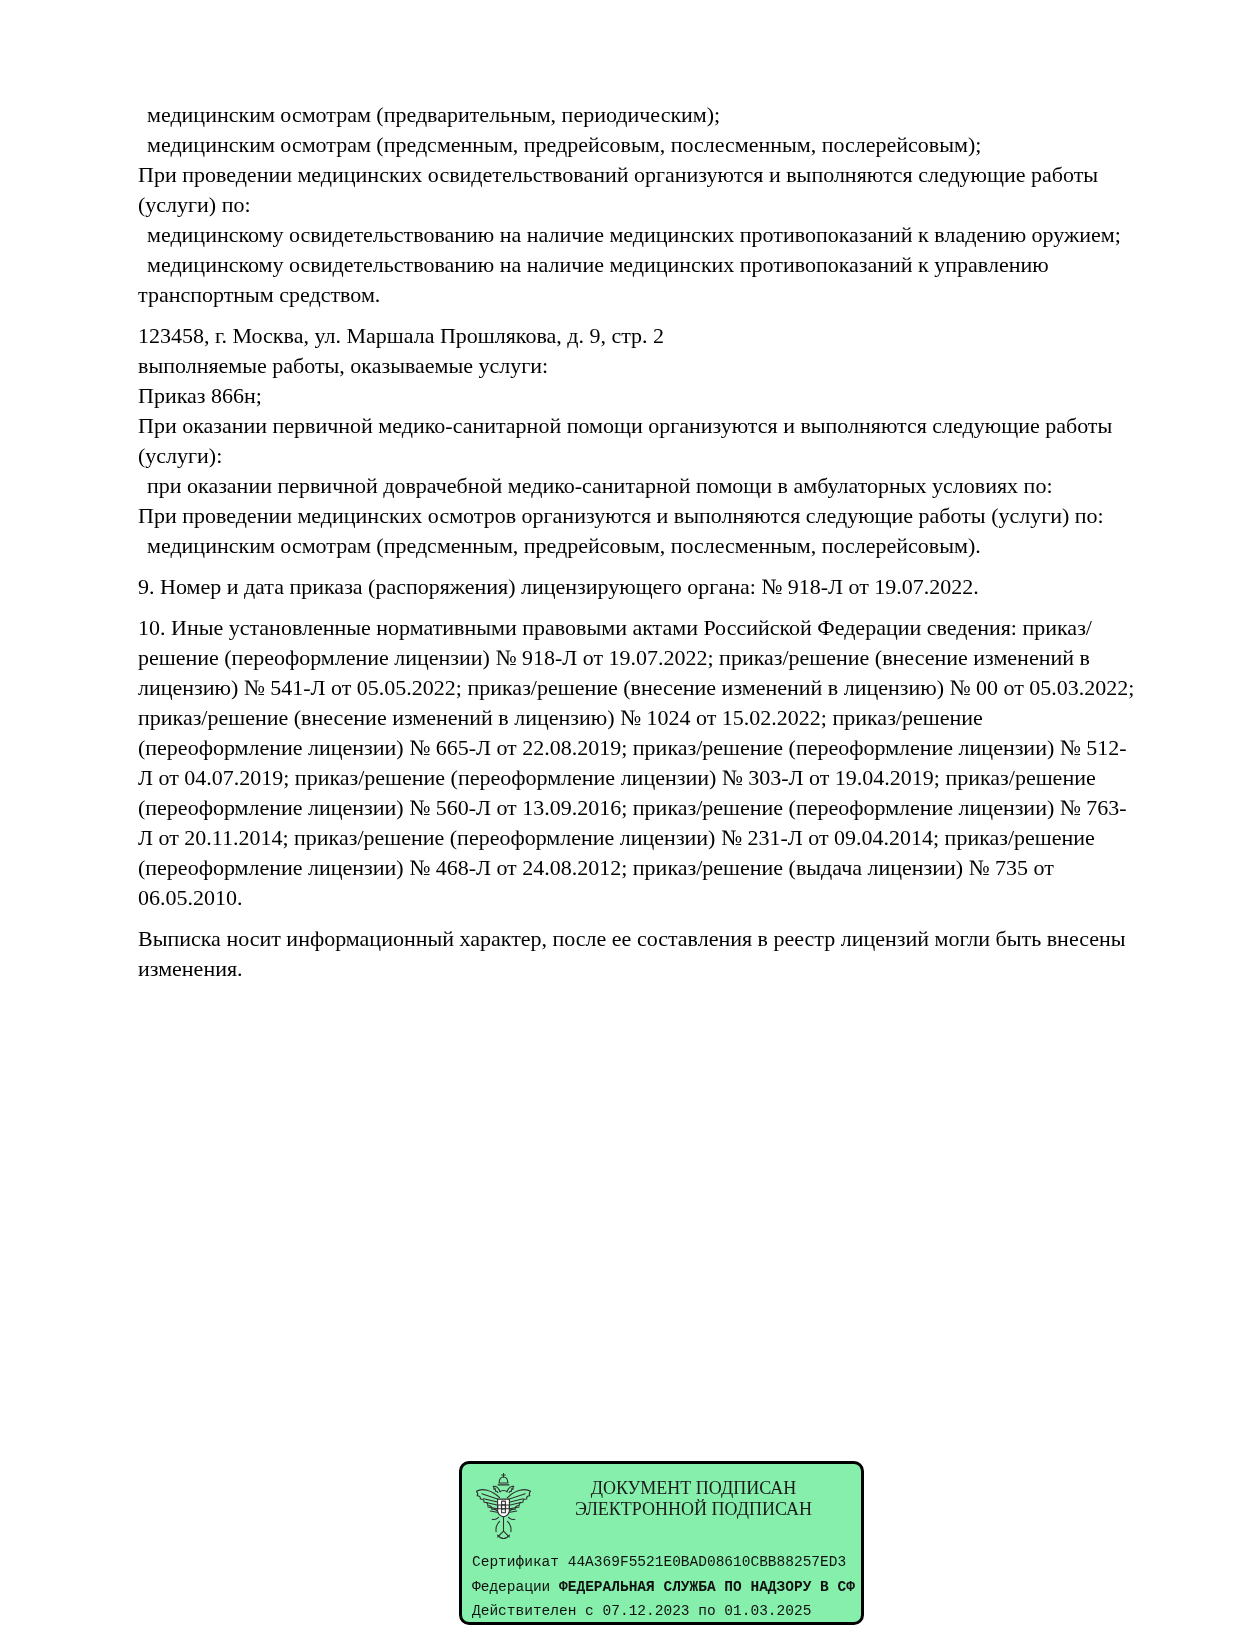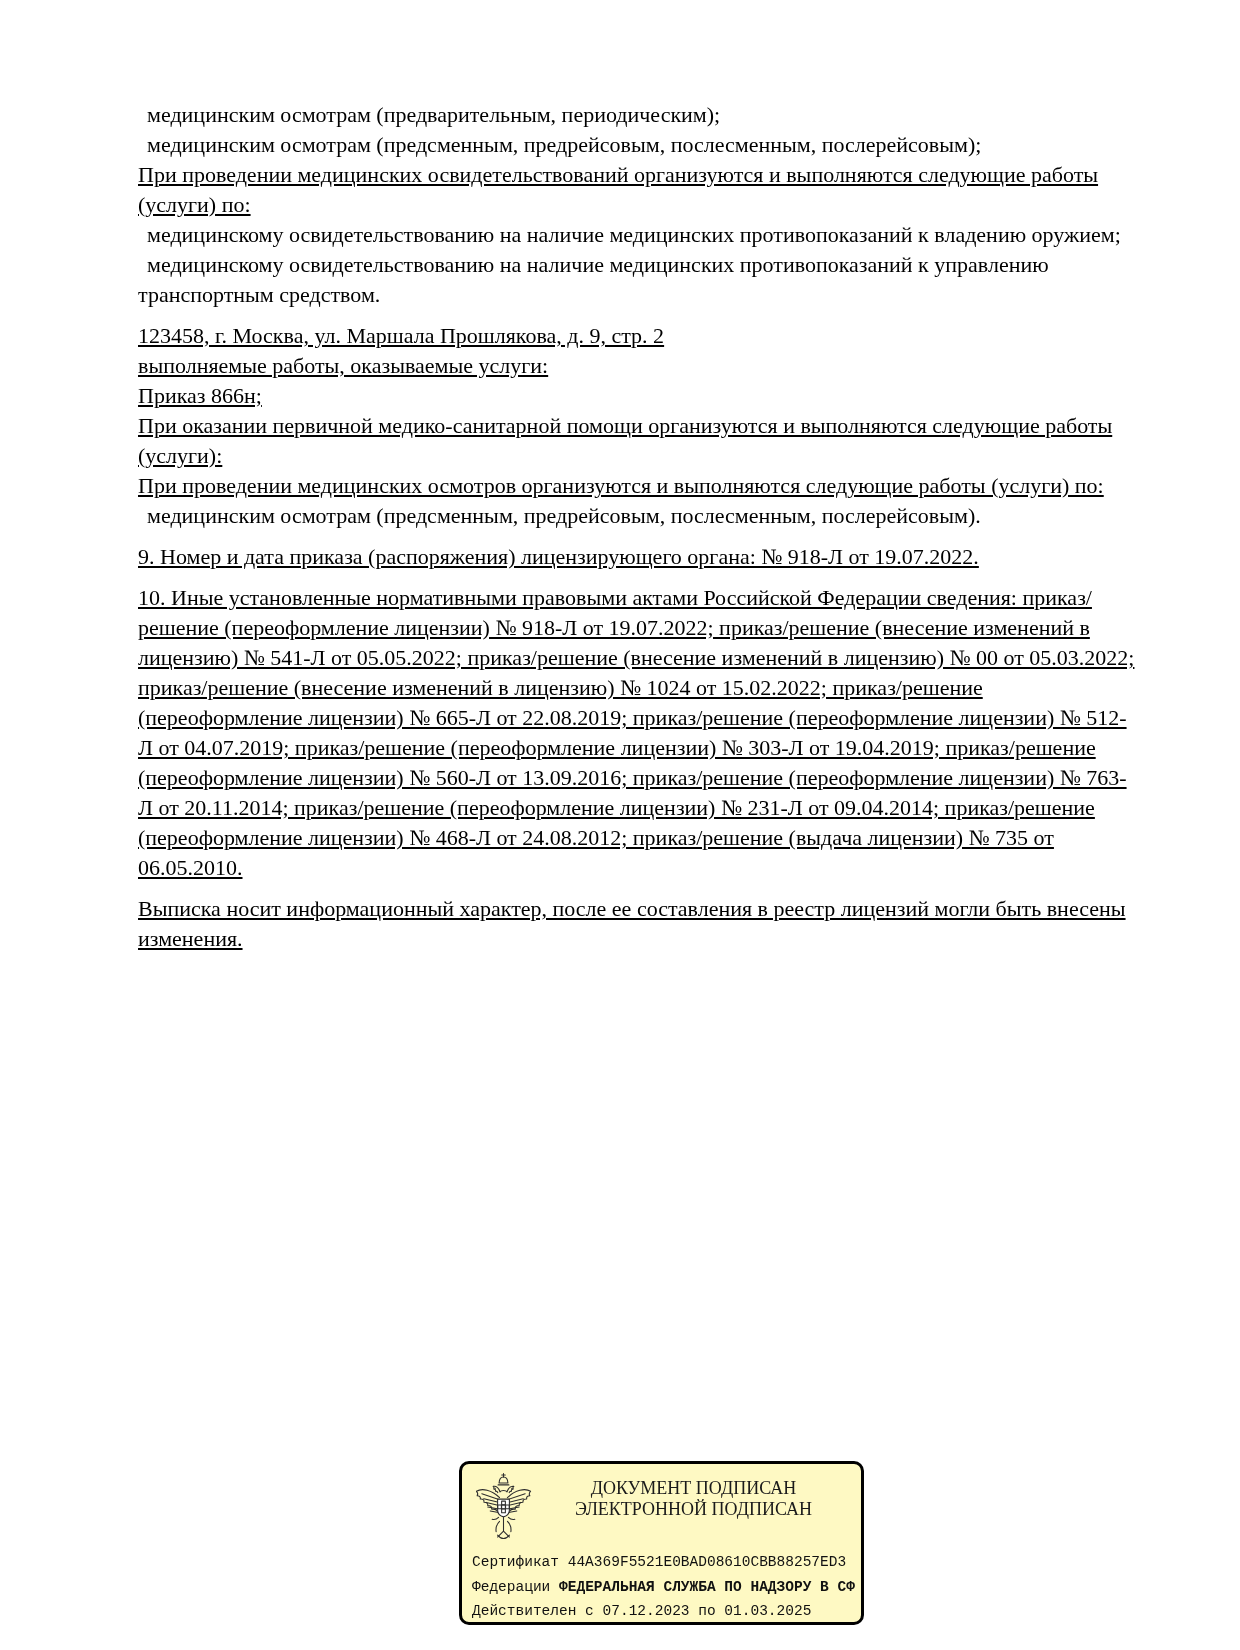--- a/index.html
+++ b/index.html
@@ -7,29 +7,29 @@
     width:1240px;height:1650px;background:#ffffff;position:relative;
     font-family:"Liberation Serif", serif;color:#000;overflow:hidden;
   }
   .doc{
     position:absolute;left:138px;top:100px;width:1000px;
   }
   .para{
     margin:0;font-size:22px;line-height:30px;text-align:left;
   }
   .para.gap{margin-top:11px;}
-  .indent-0{text-indent:0;text-decoration:underline;}
+  .indent-0{text-indent:0;}
   .indent-1{text-indent:9px;}
   .indent-2{text-indent:17px;}
 
   
   .stamp{
     position:absolute;left:459px;top:1461px;width:405px;height:164px;
     border:3px solid #000;border-radius:10px;box-sizing:border-box;
-    background:#fef9c3;overflow:hidden;
+    background:#86efac;overflow:hidden;
   }
   .emblem{
     position:absolute;left:12px;top:8px;width:59px;height:73px;
   }
   .stamp-title{
     position:absolute;left:70px;right:6px;top:14px;
     text-align:center;font-size:18px;line-height:21px;color:#1a1a1a;
   }
   .stamp-info{
     position:absolute;left:10px;top:86px;width:500px;font-family:Liberation Mono, monospace;
@@ -45,20 +45,21 @@
 <div class="doc">
     <p class="para indent-1">медицинским осмотрам (предварительным, периодическим);</p>
     <p class="para indent-1">медицинским осмотрам (предсменным, предрейсовым, послесменным, послерейсовым);</p>
     <p class="para indent-0">При проведении медицинских освидетельствований организуются и выполняются следующие работы (услуги) по:</p>
     <p class="para indent-1">медицинскому освидетельствованию на наличие медицинских противопоказаний к владению оружием;</p>
     <p class="para indent-1">медицинскому освидетельствованию на наличие медицинских противопоказаний к управлению транспортным средством.</p>
     <p class="para indent-0 gap">123458, г. Москва, ул. Маршала Прошлякова, д. 9, стр. 2</p>
     <p class="para indent-0">выполняемые работы, оказываемые услуги:</p>
     <p class="para indent-0">Приказ 866н;</p>
     <p class="para indent-0">При оказании первичной медико-санитарной помощи организуются и выполняются следующие работы (услуги):</p>
+    <p class="para indent-1">при оказании первичной доврачебной медико-санитарной помощи в амбулаторных условиях по:</p>
     <p class="para indent-0">При проведении медицинских осмотров организуются и выполняются следующие работы (услуги) по:</p>
     <p class="para indent-1">медицинским осмотрам (предсменным, предрейсовым, послесменным, послерейсовым).</p>
     <p class="para indent-0 gap">9. Номер и дата приказа (распоряжения) лицензирующего органа: № 918-Л от 19.07.2022.</p>
     <p class="para indent-0 gap">10. Иные установленные нормативными правовыми актами Российской Федерации сведения: приказ/решение (переоформление лицензии) № 918-Л от 19.07.2022; приказ/решение (внесение изменений в лицензию) № 541-Л от 05.05.2022; приказ/решение (внесение изменений в лицензию) № 00 от 05.03.2022; приказ/решение (внесение изменений в лицензию) № 1024 от 15.02.2022; приказ/решение (переоформление лицензии) № 665-Л от 22.08.2019; приказ/решение (переоформление лицензии) № 512-Л от 04.07.2019; приказ/решение (переоформление лицензии) № 303-Л от 19.04.2019; приказ/решение (переоформление лицензии) № 560-Л от 13.09.2016; приказ/решение (переоформление лицензии) № 763-Л от 20.11.2014; приказ/решение (переоформление лицензии) № 231-Л от 09.04.2014; приказ/решение (переоформление лицензии) № 468-Л от 24.08.2012; приказ/решение (выдача лицензии) № 735 от 06.05.2010.</p>
     <p class="para indent-0 gap">Выписка носит информационный характер, после ее составления в реестр лицензий могли быть внесены изменения.</p>
   </div>
 
 <div class="stamp">
   <svg class="emblem" viewBox="0 0 60 74" aria-hidden="true">
     <g fill="none" stroke="#2e2e2e" stroke-width="1.1" stroke-linejoin="round" stroke-linecap="round">

